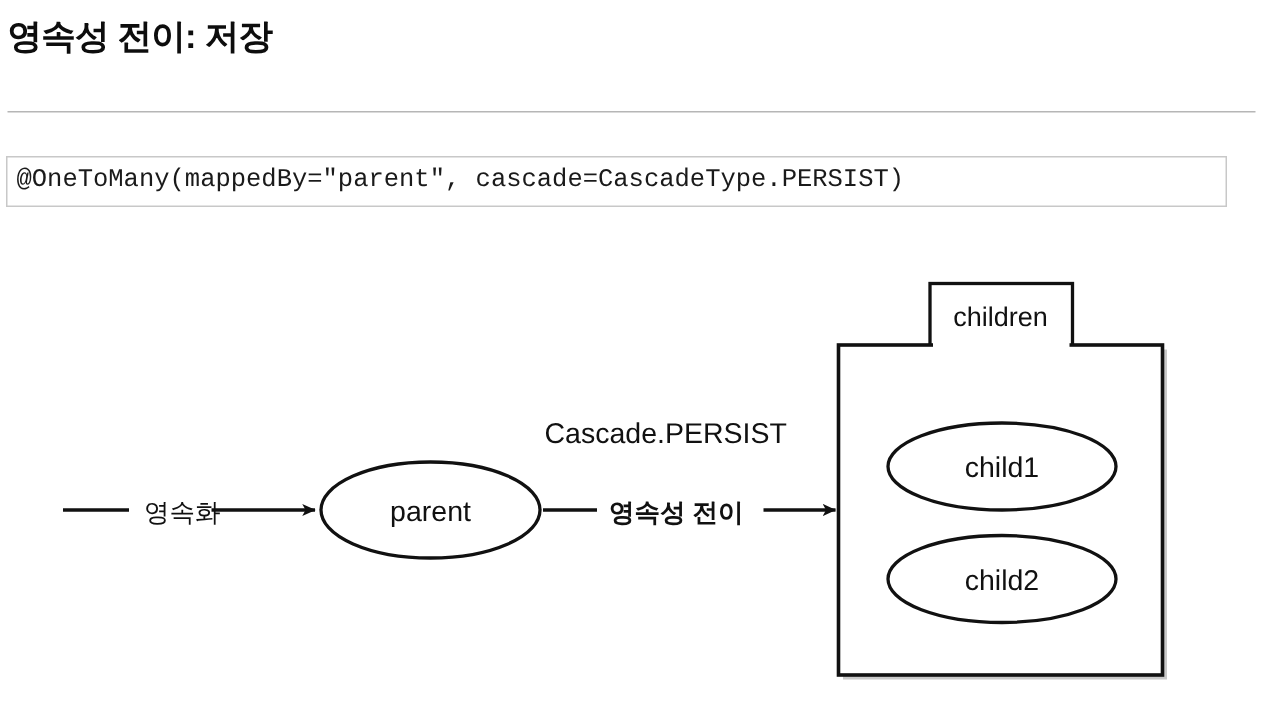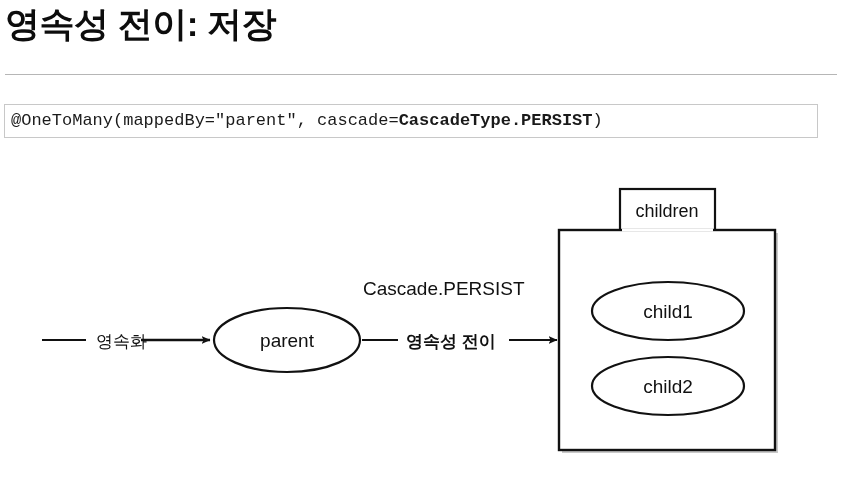--- a/index.html
+++ b/index.html
@@ -14,21 +14,21 @@
     overflow: hidden;
     font-family: "Liberation Sans", sans-serif;
     color: #000000;
   }
 
   
   #slide-title {
     position: absolute;
     left: 5px;
     top: 4px;
-    font-size: 35px;
+    font-size: 23px;
     font-weight: bold;
     letter-spacing: -0.5px;
     line-height: 40px;
     color: #0d0d0d;
     white-space: nowrap;
   }
 
   
   #title-divider {
     position: absolute;
@@ -54,21 +54,21 @@
   }
   #code-line {
     font-family: "Liberation Mono", "DejaVu Sans Mono", monospace;
     font-size: 17px;
     line-height: 20px;
     white-space: pre;
     padding-left: 6px;
     color: #1a1a1a;
   }
   #code-line .bold {
-    font-weight: bold;
+    font-weight: normal;
   }
 
   
   #diagram {
     position: absolute;
     left: 0;
     top: 160px;
     width: 843px;
     height: 317px;
   }

